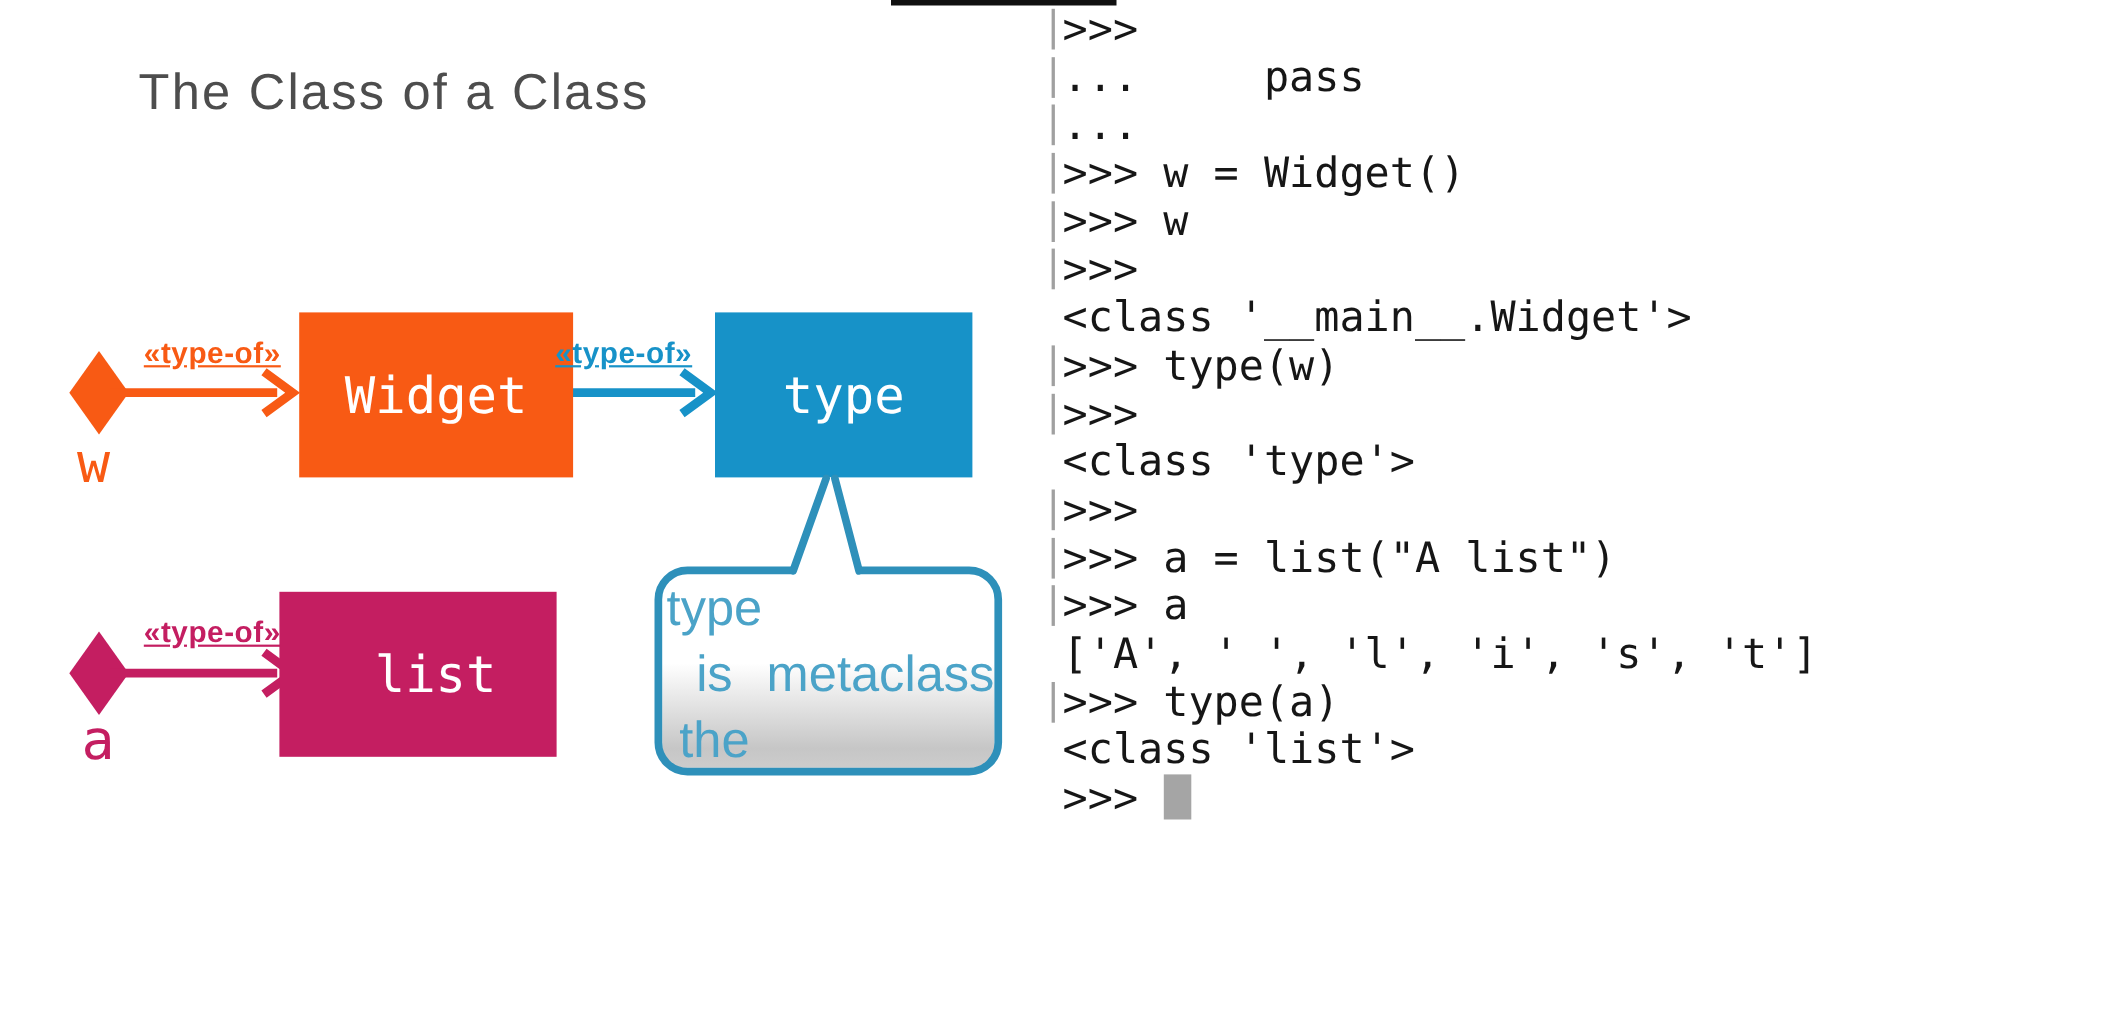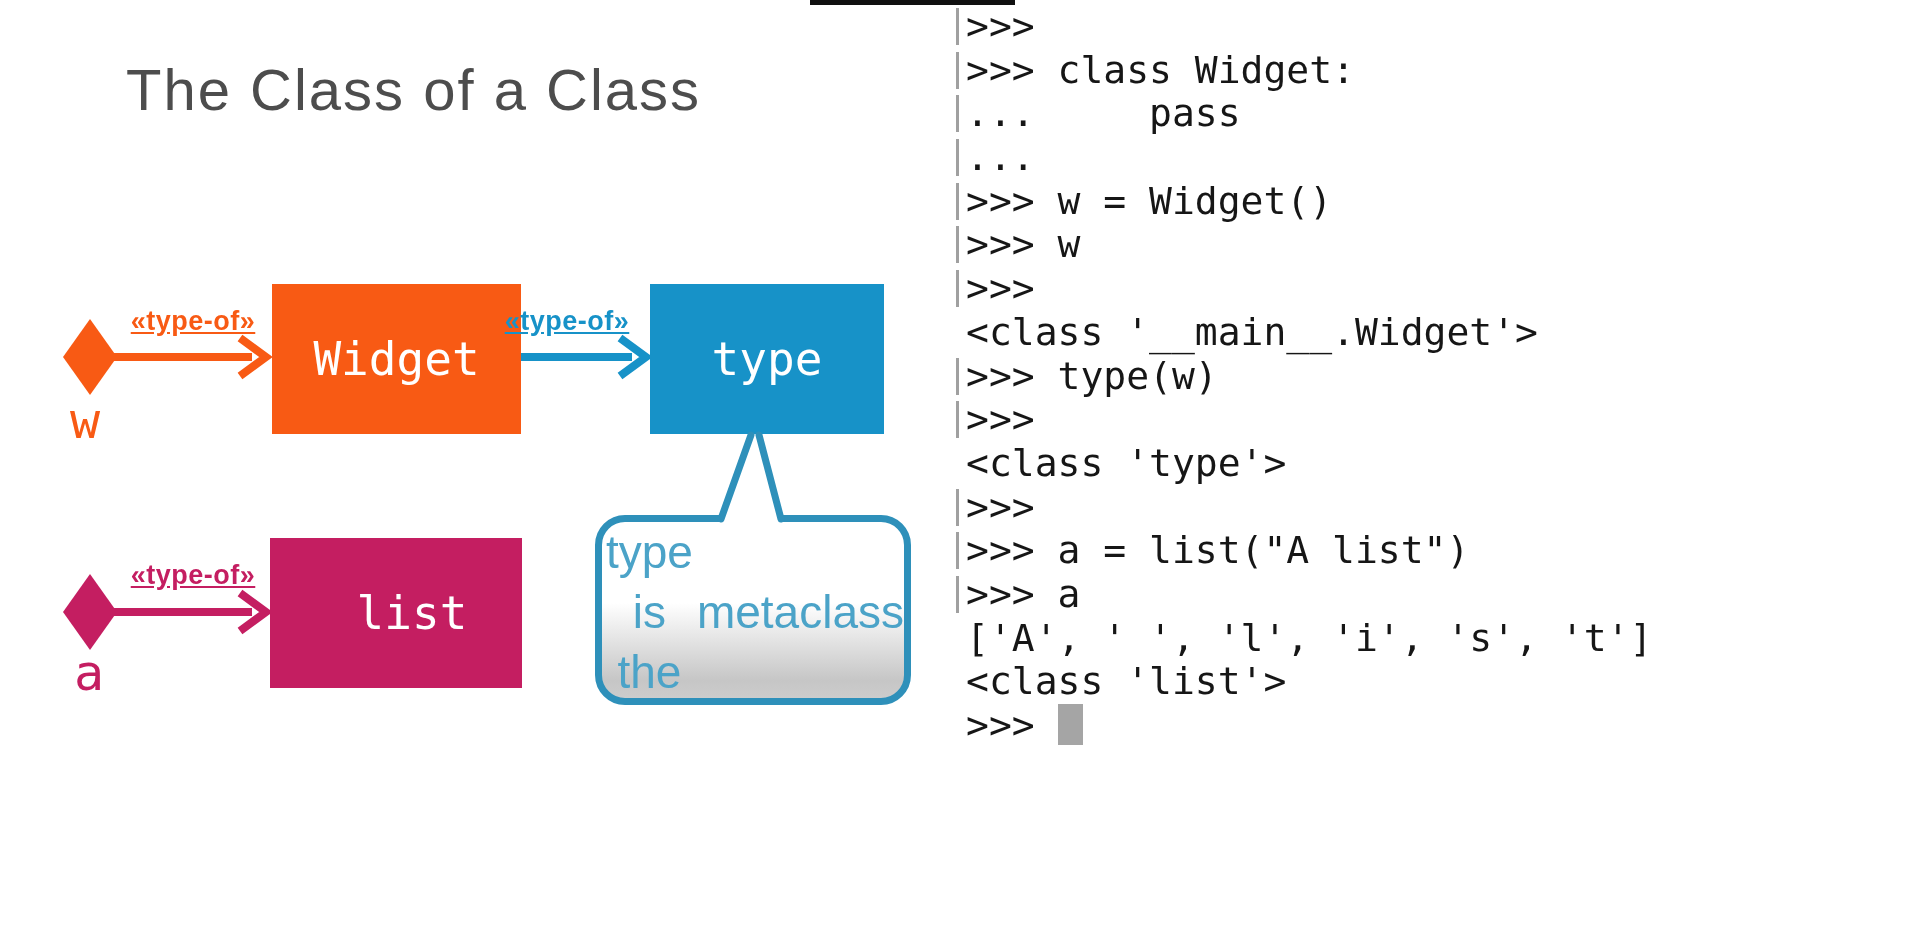--- a/index.html
+++ b/index.html
@@ -6,33 +6,33 @@
   .canvas{
     position:relative;width:1920px;height:926px;background:#ffffff;
     overflow:hidden;font-family:"Liberation Sans",sans-serif;
   }
   
   .top-strip{position:absolute;left:810px;top:0;width:205px;height:5px;background:#101010;}
 
   
   .slide-title{
     position:absolute;left:126px;top:56px;
-    font-size:58px;font-weight:200;letter-spacing:2px;color:#4d4d4d;
+    font-size:46px;font-weight:200;letter-spacing:2px;color:#4d4d4d;
     font-family:"Liberation Sans",sans-serif;
   }
 
   
   .shape-layer{position:absolute;left:0;top:0;width:960px;height:926px;pointer-events:none;}
   .box{
     position:absolute;display:flex;align-items:center;justify-content:center;
     color:#ffffff;font-family:"DejaVu Sans Mono",monospace;font-size:46px;
   }
   .box-widget{left:272px;top:284px;width:249px;height:150px;background:#f85a14;}
   .box-type{left:650px;top:284px;width:234px;height:150px;background:#1792c8;}
-  .box-list{left:270px;top:538px;width:220px;height:150px;background:#c41e61;padding-left:32px;}
+  .box-list{left:254px;top:538px;width:220px;height:150px;background:#c41e61;padding-left:32px;}
 
   .typeof{
     position:absolute;width:150px;text-align:center;
     font-size:27px;font-weight:600;letter-spacing:0.5px;text-decoration:underline;
   }
   .typeof-orange{left:118px;top:306px;color:#f85a14;}
   .typeof-blue{left:492px;top:306px;color:#1792c8;}
   .typeof-magenta{left:118px;top:560px;color:#c41e61;}
 
   .varlab{position:absolute;font-family:"DejaVu Sans Mono",monospace;font-size:50px;}
@@ -113,32 +113,32 @@
   </div>
 
   <svg class="tail-layer" viewBox="0 0 960 926">
     <polygon points="750,434 760,434 783,524 719,524" fill="#ffffff"></polygon>
     <path d="M721,519 L751,435 M759,435 L781,519" fill="none" stroke="#2e90ba" stroke-width="7" stroke-linecap="round"></path>
   </svg>
 
   <div class="repl">
     <div>
         <div class="tline with-bar"><span>&gt;&gt;&gt; </span></div>
-        <div class="tline with-bar"><span>&gt;&gt;&gt; class Widget:</span></div>
         <div class="tline with-bar"><span>...     pass</span></div>
         <div class="tline with-bar"><span>...</span></div>
         <div class="tline with-bar"><span>&gt;&gt;&gt; w = Widget()</span></div>
         <div class="tline with-bar"><span>&gt;&gt;&gt; w</span></div>
         <div class="tline with-bar"><span>&gt;&gt;&gt; </span></div>
         <div class="tline"><span>&lt;class '__main__.Widget'&gt;</span></div>
         <div class="tline with-bar"><span>&gt;&gt;&gt; type(w)</span></div>
         <div class="tline with-bar"><span>&gt;&gt;&gt; </span></div>
         <div class="tline"><span>&lt;class 'type'&gt;</span></div>
         <div class="tline with-bar"><span>&gt;&gt;&gt; </span></div>
         <div class="tline with-bar"><span>&gt;&gt;&gt; a = list("A list")</span></div>
         <div class="tline with-bar"><span>&gt;&gt;&gt; a</span></div>
         <div class="tline"><span>['A', ' ', 'l', 'i', 's', 't']</span></div>
+        <div class="tline with-bar"><span>&gt;&gt;&gt; type(a)</span></div>
         <div class="tline"><span>&lt;class 'list'&gt;</span></div>
         <div class="tline"><span>&gt;&gt;&gt; </span><span class="cursor"></span></div>
       </div>
   </div>
 
 </div>
 
 </body></html>

